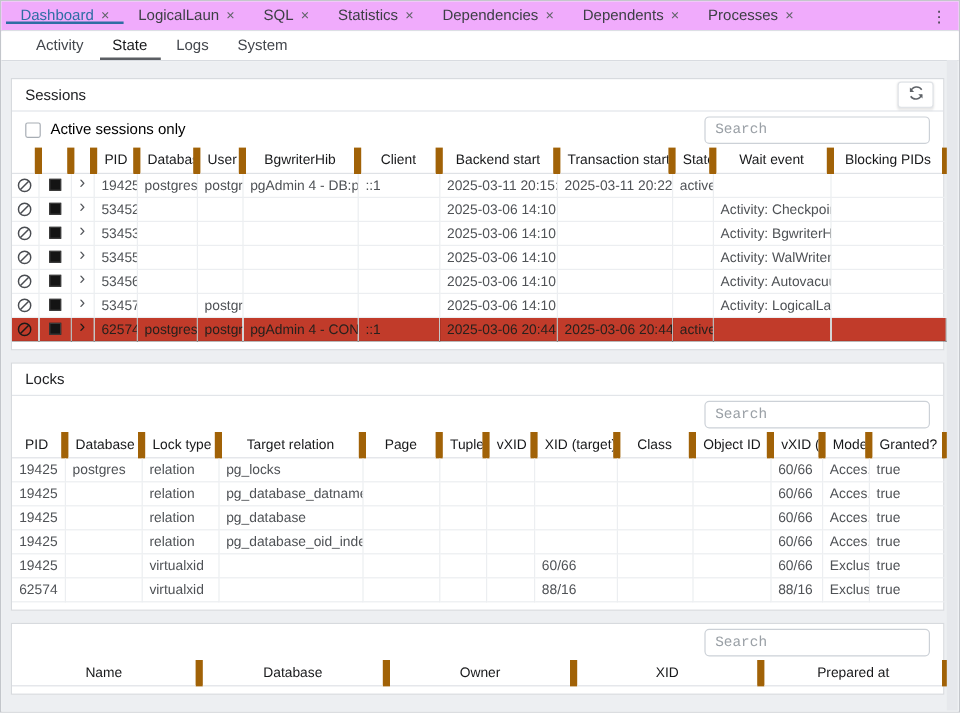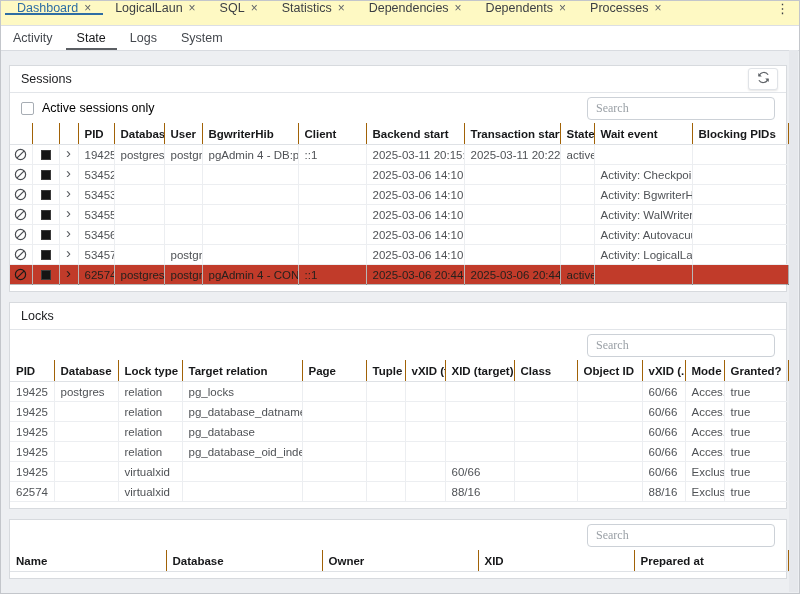--- a/index.html
+++ b/index.html
@@ -1,51 +1,51 @@
 <!DOCTYPE html>
 <html><head>
 <meta charset="utf-8">
 <style>
   html,body{margin:0;padding:0;background:#fff;}
   .app{width:800px;height:594px;box-sizing:border-box;border:1px solid #c3c6cb;
        font-family:"Liberation Sans",sans-serif;position:relative;overflow:hidden;background:#fff;}
 
   
-  .tabbar{height:24px;display:flex;align-items:flex-start;background:#fef9c3;border-bottom:1px solid #dcdfe4;padding-left:4px;}
+  .tabbar{height:24px;display:flex;align-items:center;background:#f0abfc;border-bottom:1px solid #dcdfe4;padding-left:4px;}
   .tabs{display:flex;}
   .tab{display:flex;align-items:center;gap:6px;padding:0 12px;font-size:12.5px;color:#3c3f44;cursor:pointer;white-space:nowrap;}
   .tab.active{color:#2e6da4;box-shadow:inset 0 -2px 0 #2e6da4;}
   .tab .x{color:#5f6368;font-size:12px;line-height:1;}
   .kebab{margin-left:auto;padding:0 10px;display:flex;align-items:center;font-size:13px;color:#3c3f44;cursor:pointer;}
 
   
-  .subtabbar{height:24px;display:flex;gap:2px;padding-left:1px;background:#fff;border-bottom:1px solid #d8dbe0;}
+  .subtabbar{height:24px;display:flex;gap:2px;padding-left:18px;background:#fff;border-bottom:1px solid #d8dbe0;}
   .subtab{padding:0 11px;font-size:12.5px;color:#43474d;display:flex;align-items:center;cursor:pointer;}
   .subtab.active{box-shadow:inset 0 -2px 0 #5b5e63;color:#17181a;}
 
   
   .content{background:#edeff2;height:546px;box-sizing:border-box;padding:14px 12px 0 8px;overflow:hidden;}
   .scroll-gutter{position:absolute;right:1px;top:49px;bottom:1px;width:9px;background:#e6e8ec;}
 
   .panel{background:#fff;border:1px solid #d7dade;margin-bottom:10px;padding-bottom:6px;}
   .panel-title-row{height:26px;display:flex;align-items:center;padding:0 11px;border-bottom:1px solid #e2e5e9;
                    font-size:12.5px;color:#202124;position:relative;}
   .refresh-btn{position:absolute;right:8px;top:2px;width:30px;height:22px;background:#fff;border:1px solid #e0e3e7;
                border-radius:3px;box-shadow:0 1px 2px rgba(0,0,0,0.10);display:flex;align-items:center;justify-content:center;cursor:pointer;padding:0;}
   .panel-controls{height:30px;display:flex;align-items:center;justify-content:space-between;padding:0 11px;}
   .panel-controls.right{justify-content:flex-end;}
   .chk-label{display:flex;align-items:center;gap:8px;font-size:12.5px;color:#000000;cursor:pointer;}
   .checkbox{width:13px;height:13px;border:1px solid #a7adb4;border-radius:2px;background:#fff;box-sizing:border-box;}
   .search{width:188px;height:23px;border:1px solid #ccd1d7;border-radius:4px;font-size:12px;padding:0 8px;color:#333;
-          box-sizing:border-box;font-family:Liberation Serif, serif;}
+          box-sizing:border-box;font-family:Liberation Mono, monospace;}
   .search::placeholder{color:#9aa0a6;}
 
   table{border-collapse:collapse;table-layout:fixed;width:100%;font-size:11.5px;}
-  th{font-weight:bold;color:#17181a;text-align:left;padding:3px 6px;height:15px;
-     border-bottom:1px solid #dfe2e6;border-right:1px solid #a16207;white-space:nowrap;overflow:hidden;}
+  th{font-weight:normal;color:#17181a;text-align:center;padding:3px 6px;height:15px;
+     border-bottom:1px solid #dfe2e6;border-right:6px solid #a16207;white-space:nowrap;overflow:hidden;}
   td{color:#4f5256;padding:2px 6px;height:15px;border-bottom:1px solid #eceef1;border-right:1px solid #eceef1;
      white-space:nowrap;overflow:hidden;}
   td.icon-cell{text-align:center;padding:1px 2px;color:#4a4d52;}
   .stop-sq{display:inline-block;width:8px;height:8px;background:#141414;border:1px solid #3a3a3a;vertical-align:middle;}
   .chev{font-size:15px;line-height:10px;color:#55585d;display:inline-block;transform:translateY(-1px);}
   .cancel{vertical-align:middle;}
 
   tr.hl td{background:#c13b2a;color:#27211d;border-color:rgba(0,0,0,0.28);}
   tr.hl td.icon-cell{color:#1d1a18;}
   tr.hl .chev{color:#1d1a18;}

